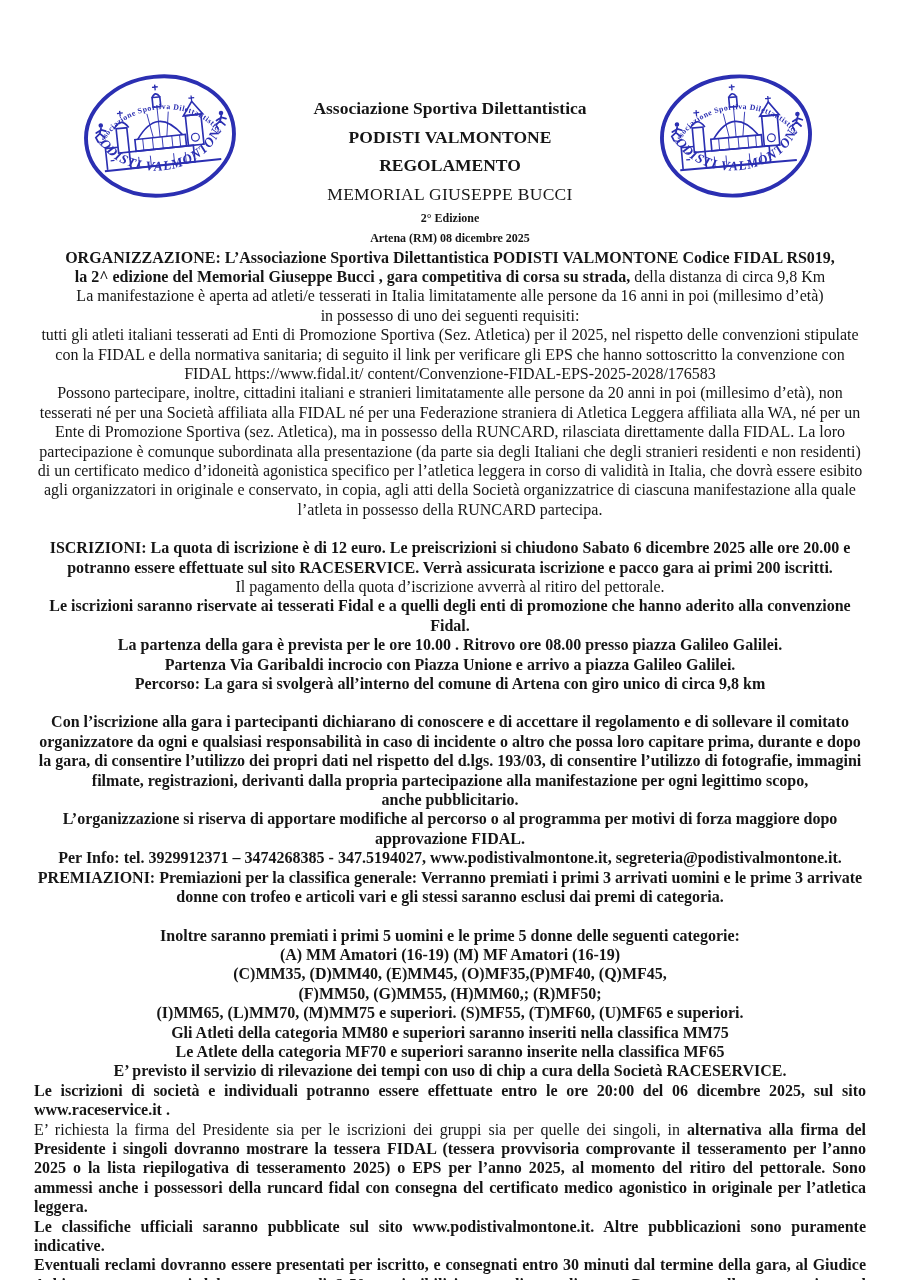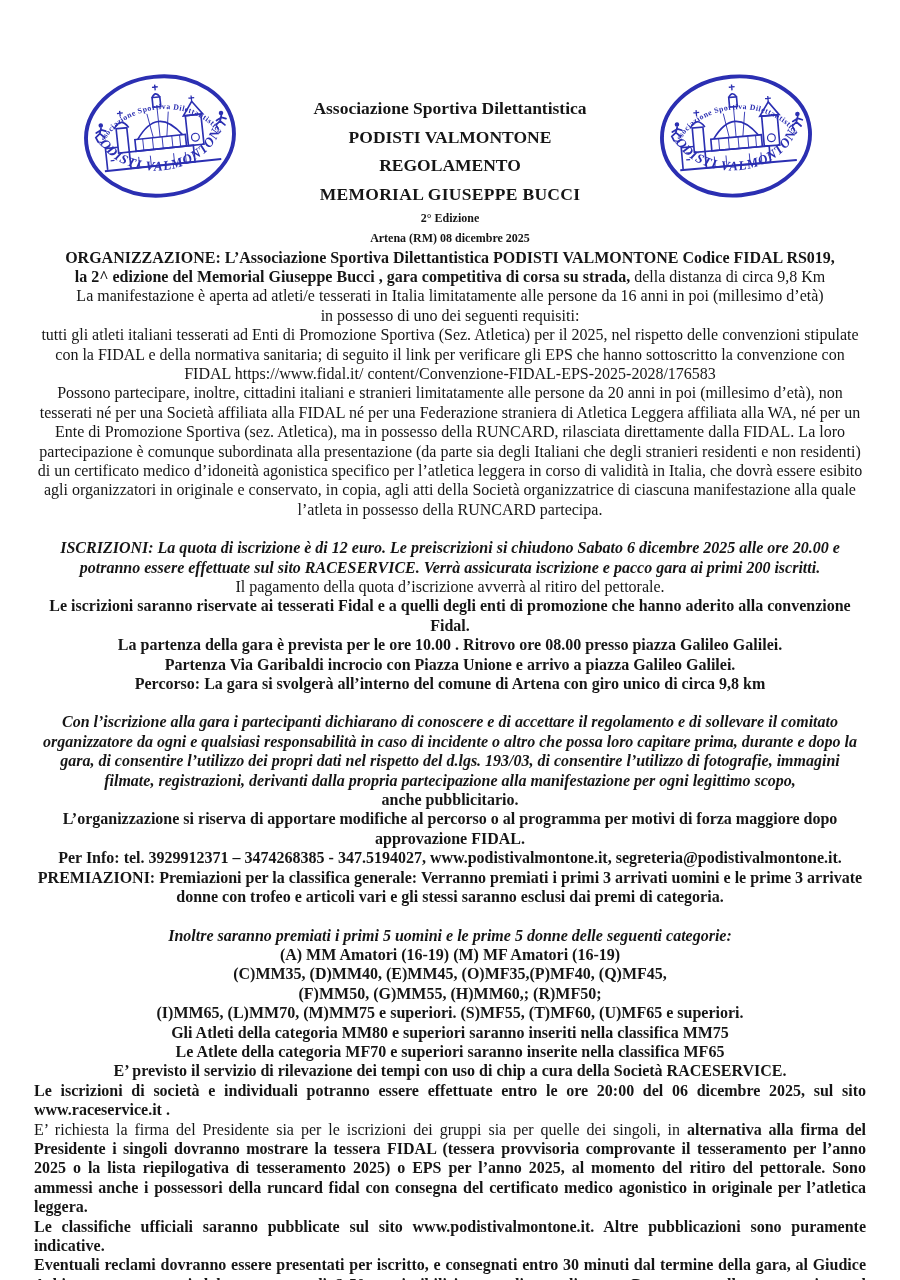--- a/index.html
+++ b/index.html
@@ -15,32 +15,32 @@
   .logo {
     position:absolute; top:72px; width:156px; height:128px;
   }
   .logo.left  { left:82px;  transform:rotate(-6deg); }
   .logo.right { left:658px; transform:rotate(-5deg); }
   .logo svg { width:100%; height:100%; display:block; }
 
   .header { padding-top:94px; text-align:center; }
   .ht { margin:0; }
   .ht1, .ht2, .ht3 { font-size:17.5px; font-weight:700; line-height:28.5px; }
-  .ht4 { font-size:17.5px; font-weight:700; line-height:28px; letter-spacing:0.3px; }
+  .ht4 { font-size:17.5px; font-weight:400; line-height:28px; letter-spacing:0.3px; }
   .ht5, .ht6 { font-size:12px; font-weight:700; line-height:20px; }
 
   .body {
     padding:0 34px;
     font-size:16px;
     line-height:19.4px;
   }
   .blk { margin:0; }
   .blk.center  { text-align:center; }
   .blk.justify { text-align:justify; }
-  .blk.gap { margin-top:19px;font-style:italic; }
+  .blk.gap { margin-top:19px; }
   .b { font-weight:700; }
 </style>
 </head>
 <body>
 
 <div class="page" style="color: rgb(22, 22, 22); background: rgb(255, 255, 255);">
 
   <div class="logo left" style="color: rgb(43, 47, 178);">
     <svg viewBox="0 0 160 130">
       <defs>

